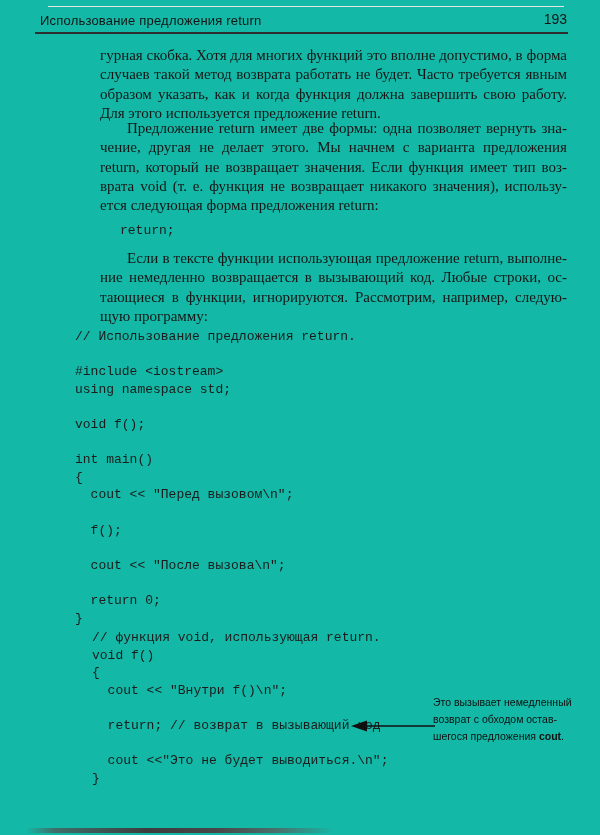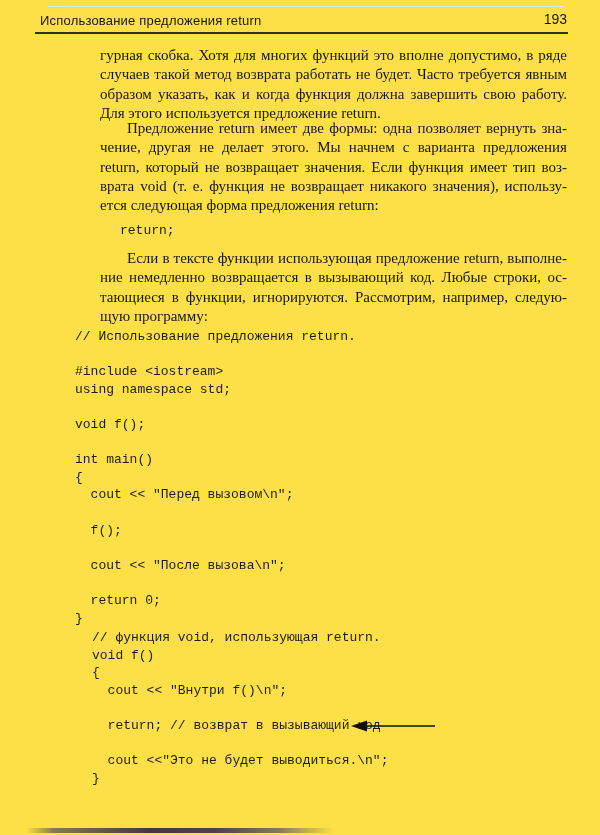--- a/index.html
+++ b/index.html
@@ -1,18 +1,18 @@
 <!DOCTYPE html>
 <html><head>
 <meta charset="utf-8">
 <style>
   html,body{margin:0;padding:0;background:#e9e9e9;}
   .page{
     position:relative;width:600px;height:835px;margin:0 auto;
-    background:#fde047;overflow:hidden;
+    background:#14b8a6;overflow:hidden;
     font-family:"Liberation Serif", serif;color:#141414;
   }
   .scan-top-line{position:absolute;left:48px;right:36px;top:6px;height:1px;background:#e4e4e4;}
   .htitle{position:absolute;left:40px;top:13px;font:13px "Liberation Sans",sans-serif;color:#151515;letter-spacing:.2px;}
   .hnum{position:absolute;right:33px;top:11px;font:14px "Liberation Sans",sans-serif;color:#151515;}
   .hrule{position:absolute;left:35px;right:32px;top:32px;height:2px;background:#2e2e2e;}
   .para{
     position:absolute;left:100px;width:467px;
     font-size:15px;line-height:19.3px;text-align:justify;
     hyphens:manual;-webkit-hyphens:manual;color:#161616;
@@ -49,21 +49,21 @@
 <body>
 
 <div class="page">
 
   <div class="scan-top-line"></div>
 
   <span class="htitle">Использование предложения return</span>
   <span class="hnum">193</span>
   <div class="hrule"></div>
 
-  <div class="para p1"><span>гурная скобка. Хотя для многих функций это вполне допустимо, в ряде случаев такой метод возврата работать не будет. Часто требуется яв­ным образом указать, как и когда функция должна завершить свою ра­боту. Для этого используется предложение </span><b>return</b><span>.</span></div>
+  <div class="para p1"><span>гурная скобка. Хотя для многих функций это вполне допустимо, в форма случаев такой метод возврата работать не будет. Часто требуется яв­ным образом указать, как и когда функция должна завершить свою ра­боту. Для этого используется предложение </span><b>return</b><span>.</span></div>
 
   <div class="para p2 indent"><span>Предложение </span><b>return</b><span> имеет две формы: одна позволяет вернуть зна­чение, другая не делает этого. Мы начнем с варианта предложения </span><b>return</b><span>, который не возвращает значения. Если функция имеет тип воз­врата </span><b>void</b><span> (т. е. функция не возвращает никакого значения), использу­ется следующая форма предложения </span><b>return</b><span>:</span></div>
 
   <pre class="mono return-form">return;</pre>
 
   <div class="para p3 indent"><span>Если в тексте функции использующая предложение </span><b>return</b><span>, выполне­ние немедленно возвращается в вызывающий код. Любые строки, ос­тающиеся в функции, игнорируются. Рассмотрим, например, следую­щую программу:</span></div>
 
   <pre class="mono code-a">// Использование предложения return.
 
 #include &lt;iostream&gt;
@@ -90,17 +90,22 @@
   return; // возврат в вызывающий код
 
   cout &lt;&lt;"Это не будет выводиться.\n";
 }</pre>
 
   <svg class="arrow" viewBox="0 0 85 20" xmlns="http://www.w3.org/2000/svg">
     <line x1="14" y1="10" x2="85" y2="10" stroke="#101010" stroke-width="1.6"></line>
     <polygon points="1,10 17,4.5 17,15.5" fill="#101010"></polygon>
   </svg>
 
+  <div class="callout">
+    <div>Это вызывает немедленный</div>
+    <div>возврат с обходом остав-</div>
+    <div><span>шегося предложения </span><b>cout</b><span>.</span></div>
+  </div>
 
 
   <div class="bottom-bar"></div>
 
 </div>
 
 </body></html>

